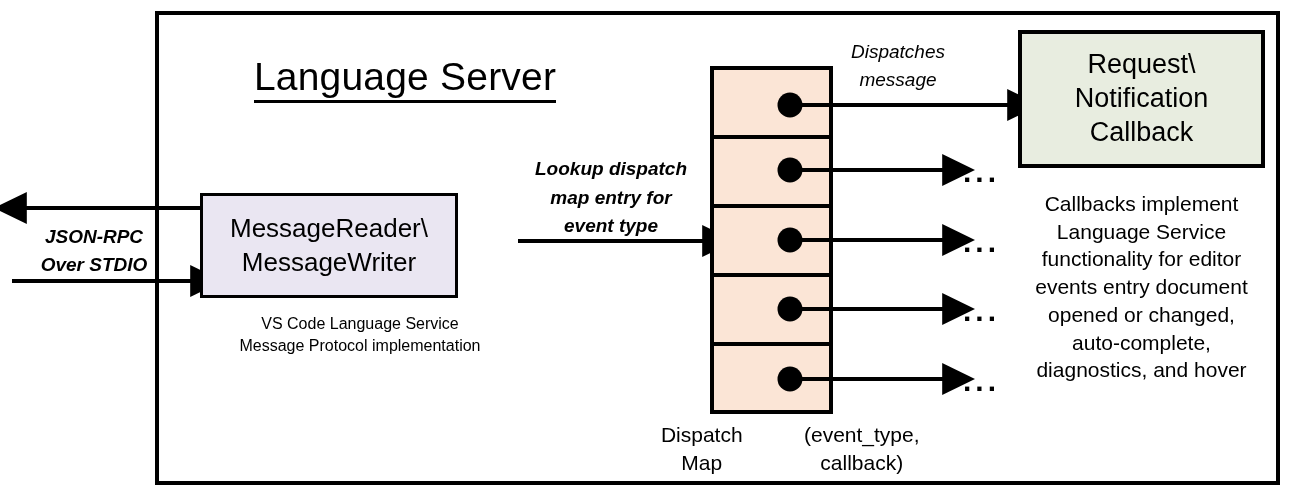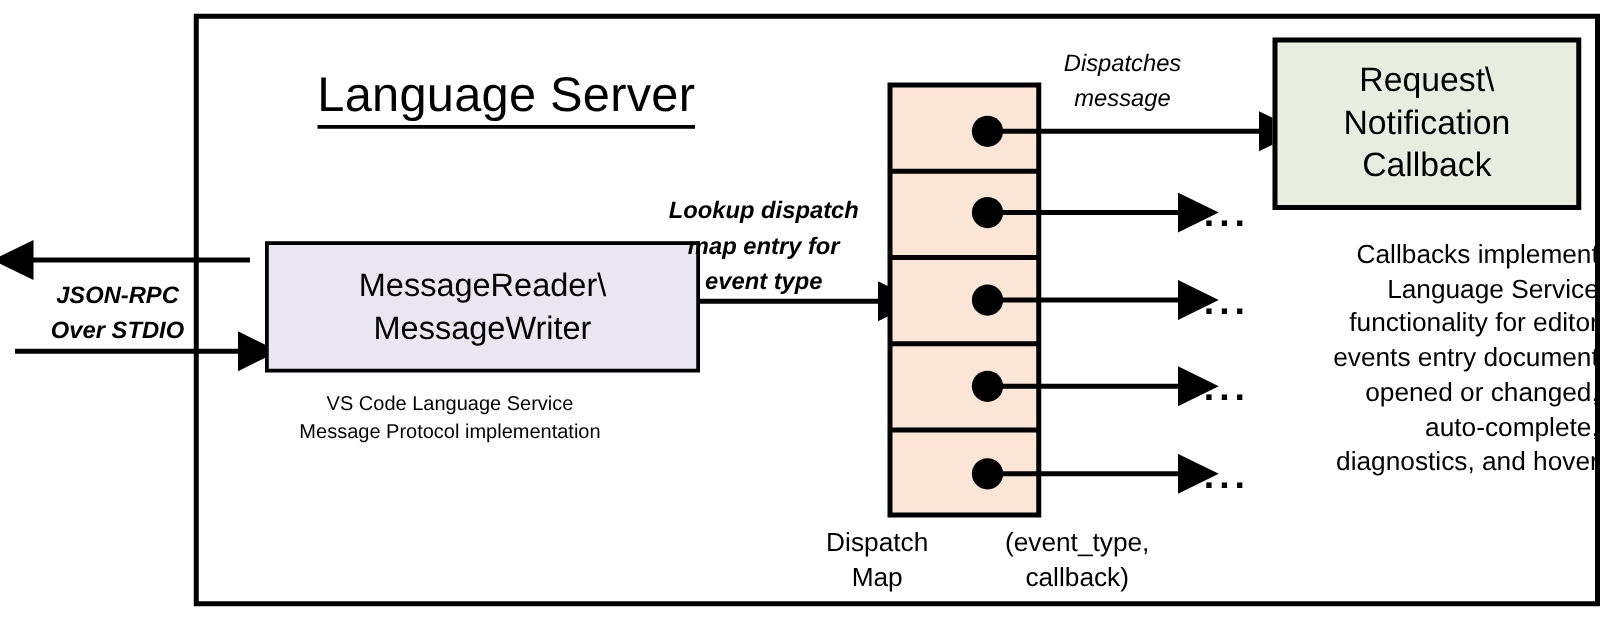--- a/index.html
+++ b/index.html
@@ -9,21 +9,21 @@
   svg.layer{position:absolute;left:0;top:0;width:1291px;height:494px;}
   .node{position:absolute;box-sizing:border-box;display:flex;align-items:center;
         justify-content:center;text-align:center;}
   
   #server-border{left:155px;top:11px;width:1125px;height:474px;
                  border:4px solid #000;background:transparent;}
   #server-title{left:235px;top:52px;width:340px;height:56px;
                 font-size:39px;line-height:1.05;letter-spacing:0.2px;}
   #server-title span{border-bottom:3px solid #000;padding-bottom:3px;}
   
-  #mrw-box{left:212px;top:193px;width:348px;height:105px;
+  #mrw-box{left:200px;top:193px;width:258px;height:105px;
            border:3px solid #000;background:#EAE6F2;
            font-size:26px;line-height:1.28;flex-direction:column;}
   #mrw-caption{left:195px;top:307px;width:330px;height:56px;
                font-size:16px;line-height:1.35;flex-direction:column;}
   
   #jsonrpc-label{left:20px;top:222px;width:148px;height:58px;
                  font-size:19px;line-height:1.45;font-style:italic;
                  font-weight:bold;flex-direction:column;}
   
   #lookup-label{left:516px;top:152px;width:190px;height:92px;
@@ -34,21 +34,21 @@
                   font-size:19px;line-height:1.45;font-style:italic;
                   font-weight:normal;flex-direction:column;}
   
   #dmap-caption{left:640px;top:420px;width:320px;height:58px;
                 font-size:21px;line-height:1.35;flex-direction:row;}
   
   #callback-box{left:1018px;top:30px;width:247px;height:138px;
                 border:4px solid #000;background:#E8EDE0;
                 font-size:27px;line-height:1.25;flex-direction:column;}
   #callback-caption{left:1004px;top:184px;width:275px;height:206px;
-                    font-size:21px;line-height:1.32;flex-direction:column;align-items:flex-end;}
+                    font-size:21px;line-height:1.32;flex-direction:column;}
   .ell{position:absolute;font-size:30px;line-height:1;letter-spacing:4px;
        font-weight:bold;}
 </style>
 </head>
 <body>
 
 <div id="stage">
 
   <svg class="layer" viewBox="0 0 1291 494" xmlns="http://www.w3.org/2000/svg">
     <defs>

